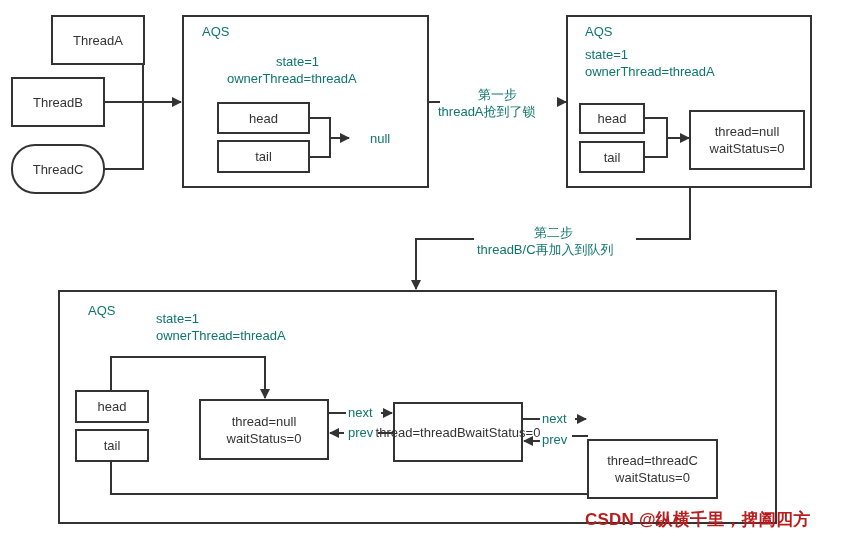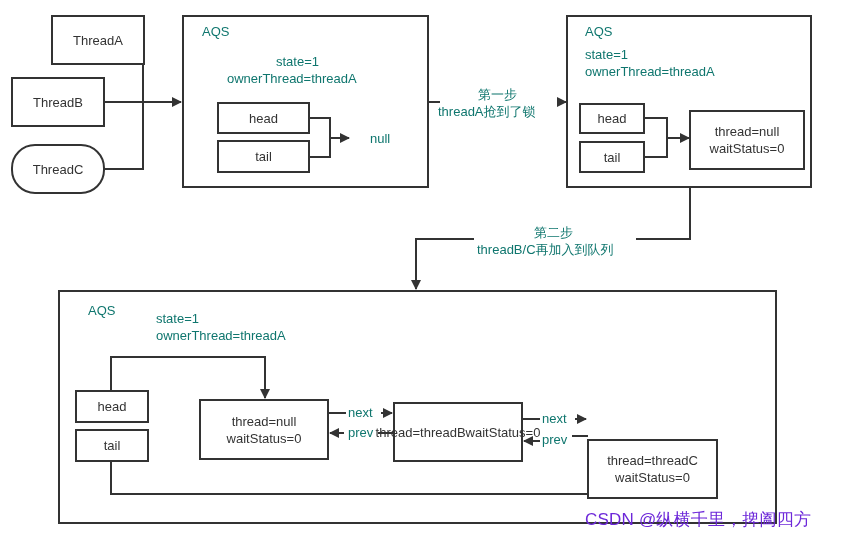--- a/index.html
+++ b/index.html
@@ -2,21 +2,21 @@
 <html><head>
 <meta charset="utf-8">
 <style>
   html, body { margin:0; padding:0; background:#ffffff; }
   body { width:852px; height:538px; position:relative; overflow:hidden;
          font-family:"Liberation Sans", "DejaVu Sans", sans-serif; color:#333; }
   .box { position:absolute; border:2px solid #333; background:#fff; box-sizing:border-box; }
   .lbl { position:absolute; font-size:13px; color:#0f766e; white-space:nowrap; line-height:16px; }
   .center { display:flex; align-items:center; justify-content:center; text-align:center; font-size:13px; line-height:17px; color:#333; }
   svg.wires { position:absolute; left:0; top:0; }
-  .wm { position:absolute; font-size:17px; color:#6d28d9; white-space:nowrap; letter-spacing:0.2px; }
+  .wm { position:absolute; font-size:17px; color:#b91c1c; white-space:nowrap; letter-spacing:0.2px;font-weight:bold; }
 </style>
 </head>
 <body>
 
 <svg class="wires" width="852" height="538">
   <defs>
     <marker id="arr" markerWidth="10" markerHeight="10" refX="9" refY="5" orient="auto" markerUnits="userSpaceOnUse">
       <path d="M0,0 L10,5 L0,10 z" fill="#333"></path>
     </marker>
   </defs>

